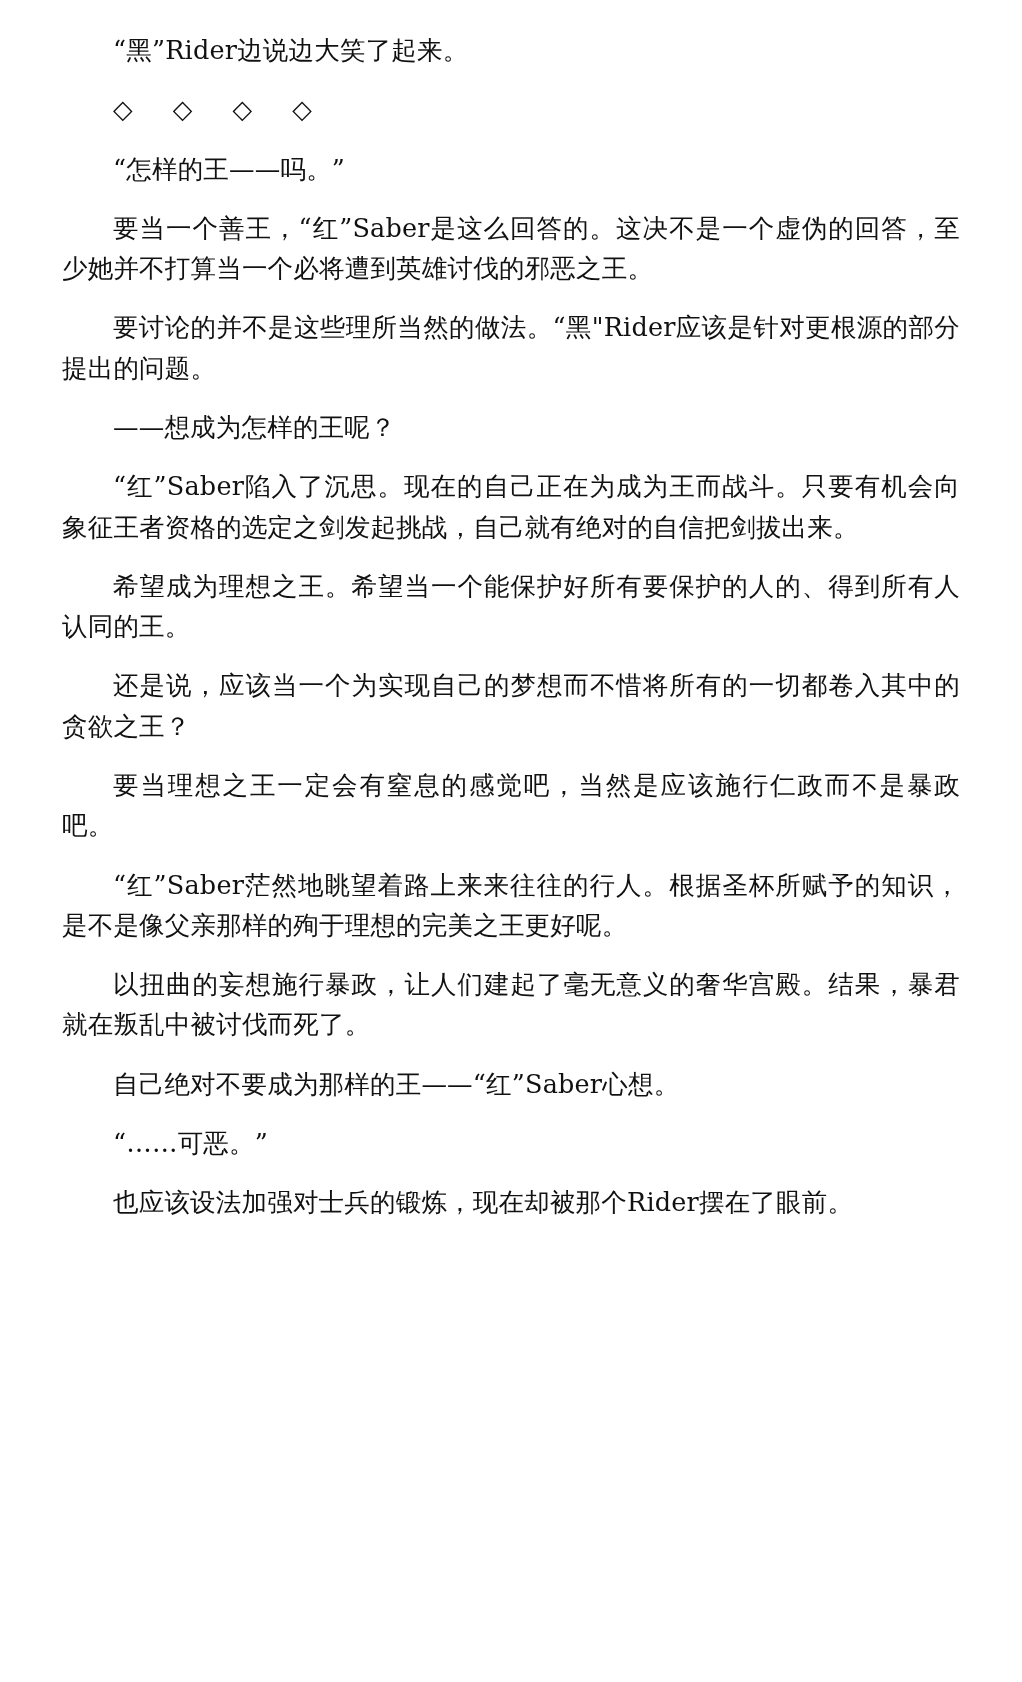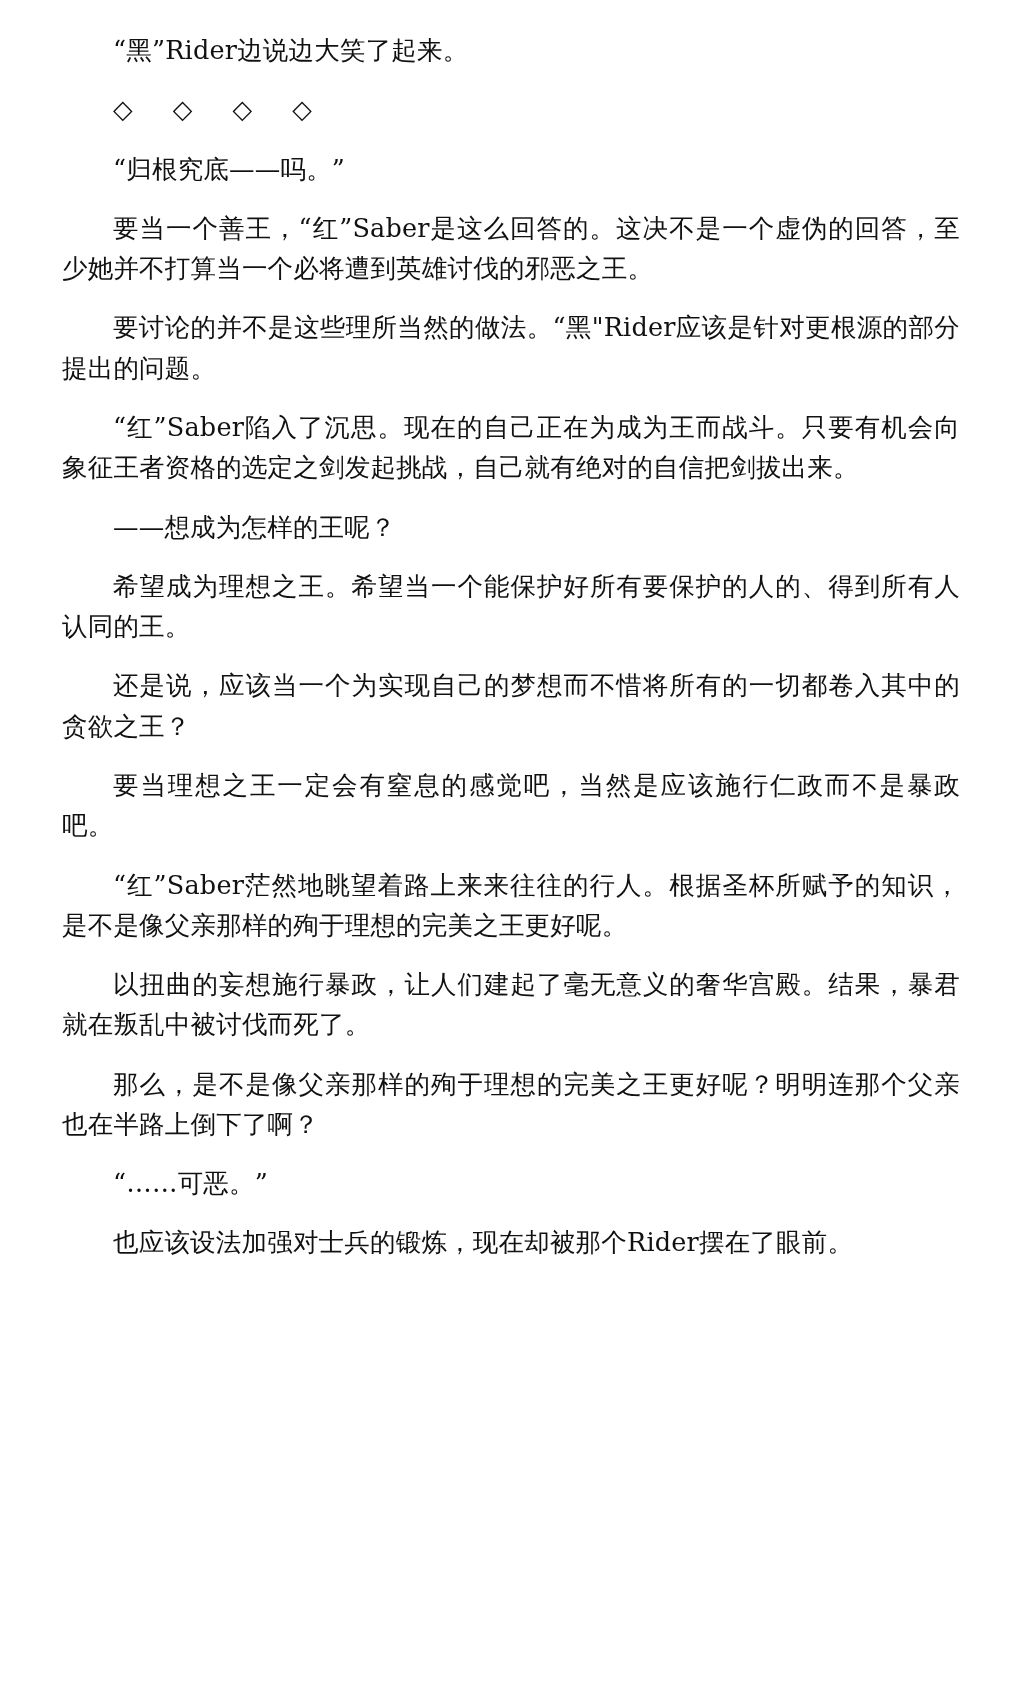--- a/index.html
+++ b/index.html
@@ -42,28 +42,28 @@
 </head>
 <body>
 
 <div class="page">
   <div class="body-text">
 
     <p class="para">“黑”Rider边说边大笑了起来。</p>
 
     <div class="divider">◇ ◇ ◇ ◇</div>
 
-    <p class="para">“归根究底——吗。”</p>
+    <p class="para">“怎样的王——吗。”</p>
     <p class="para">要当一个善王，“红”Saber是这么回答的。这决不是一个虚伪的回答，至少她并不打算当一个必将遭到英雄讨伐的邪恶之王。</p>
     <p class="para">要讨论的并不是这些理所当然的做法。“黑"Rider应该是针对更根源的部分提出的问题。</p>
+    <p class="para">——想成为怎样的王呢？</p>
     <p class="para">“红”Saber陷入了沉思。现在的自己正在为成为王而战斗。只要有机会向象征王者资格的选定之剑发起挑战，自己就有绝对的自信把剑拔出来。</p>
-    <p class="para">——想成为怎样的王呢？</p>
     <p class="para">希望成为理想之王。希望当一个能保护好所有要保护的人的、得到所有人认同的王。</p>
     <p class="para">还是说，应该当一个为实现自己的梦想而不惜将所有的一切都卷入其中的贪欲之王？</p>
     <p class="para">要当理想之王一定会有窒息的感觉吧，当然是应该施行仁政而不是暴政吧。</p>
     <p class="para">“红”Saber茫然地眺望着路上来来往往的行人。根据圣杯所赋予的知识，是不是像父亲那样的殉于理想的完美之王更好呢。</p>
     <p class="para">以扭曲的妄想施行暴政，让人们建起了毫无意义的奢华宫殿。结果，暴君就在叛乱中被讨伐而死了。</p>
-    <p class="para">那么，是不是像父亲那样的殉于理想的完美之王更好呢？明明连那个父亲也在半路上倒下了啊？</p>
+    <p class="para">自己绝对不要成为那样的王——“红”Saber心想。</p>
     <p class="para">“……可恶。”</p>
     <p class="para">也应该设法加强对士兵的锻炼，现在却被那个Rider摆在了眼前。</p>
 
   </div>
 </div>
 
 </body></html>

